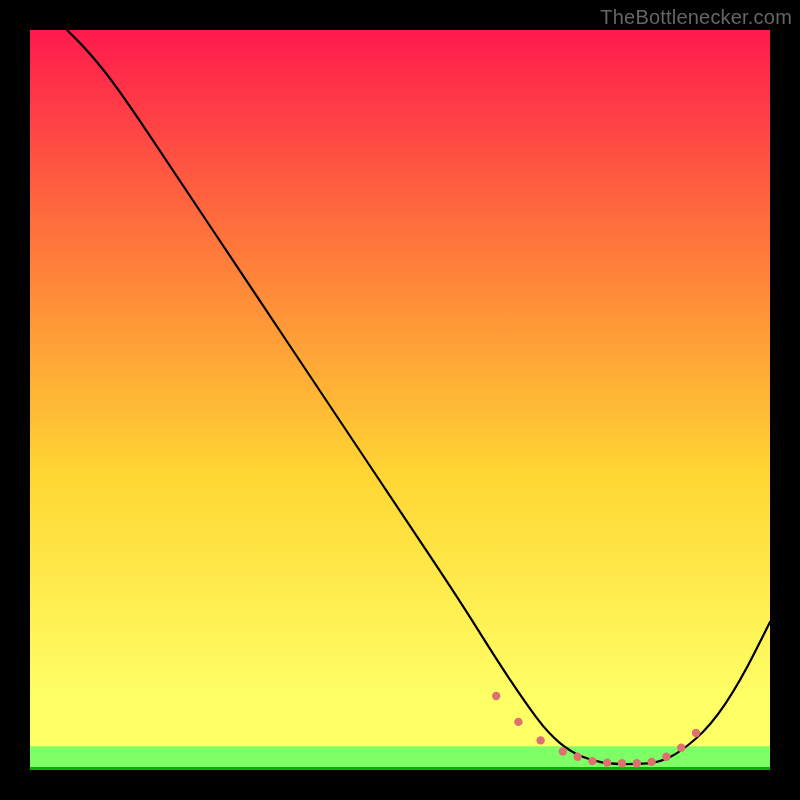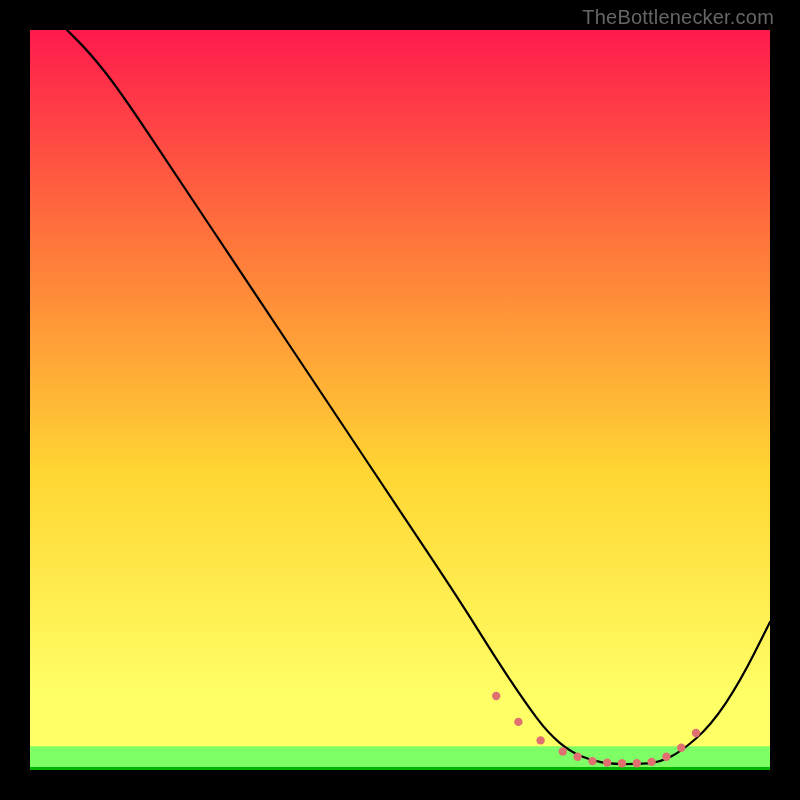--- a/index.html
+++ b/index.html
@@ -13,21 +13,21 @@
   }
   .stage {
     position: relative;
     width: 800px;
     height: 800px;
     background: #000;
   }
   .watermark {
     position: absolute;
     top: 6px;
-    right: 26px;
+    right: 8px;
     color: #666;
     font-size: 20px;
     font-weight: 500;
     letter-spacing: 0.2px;
     user-select: none;
     z-index: 5;
   }
   svg.plot {
     position: absolute;
     left: 0;

